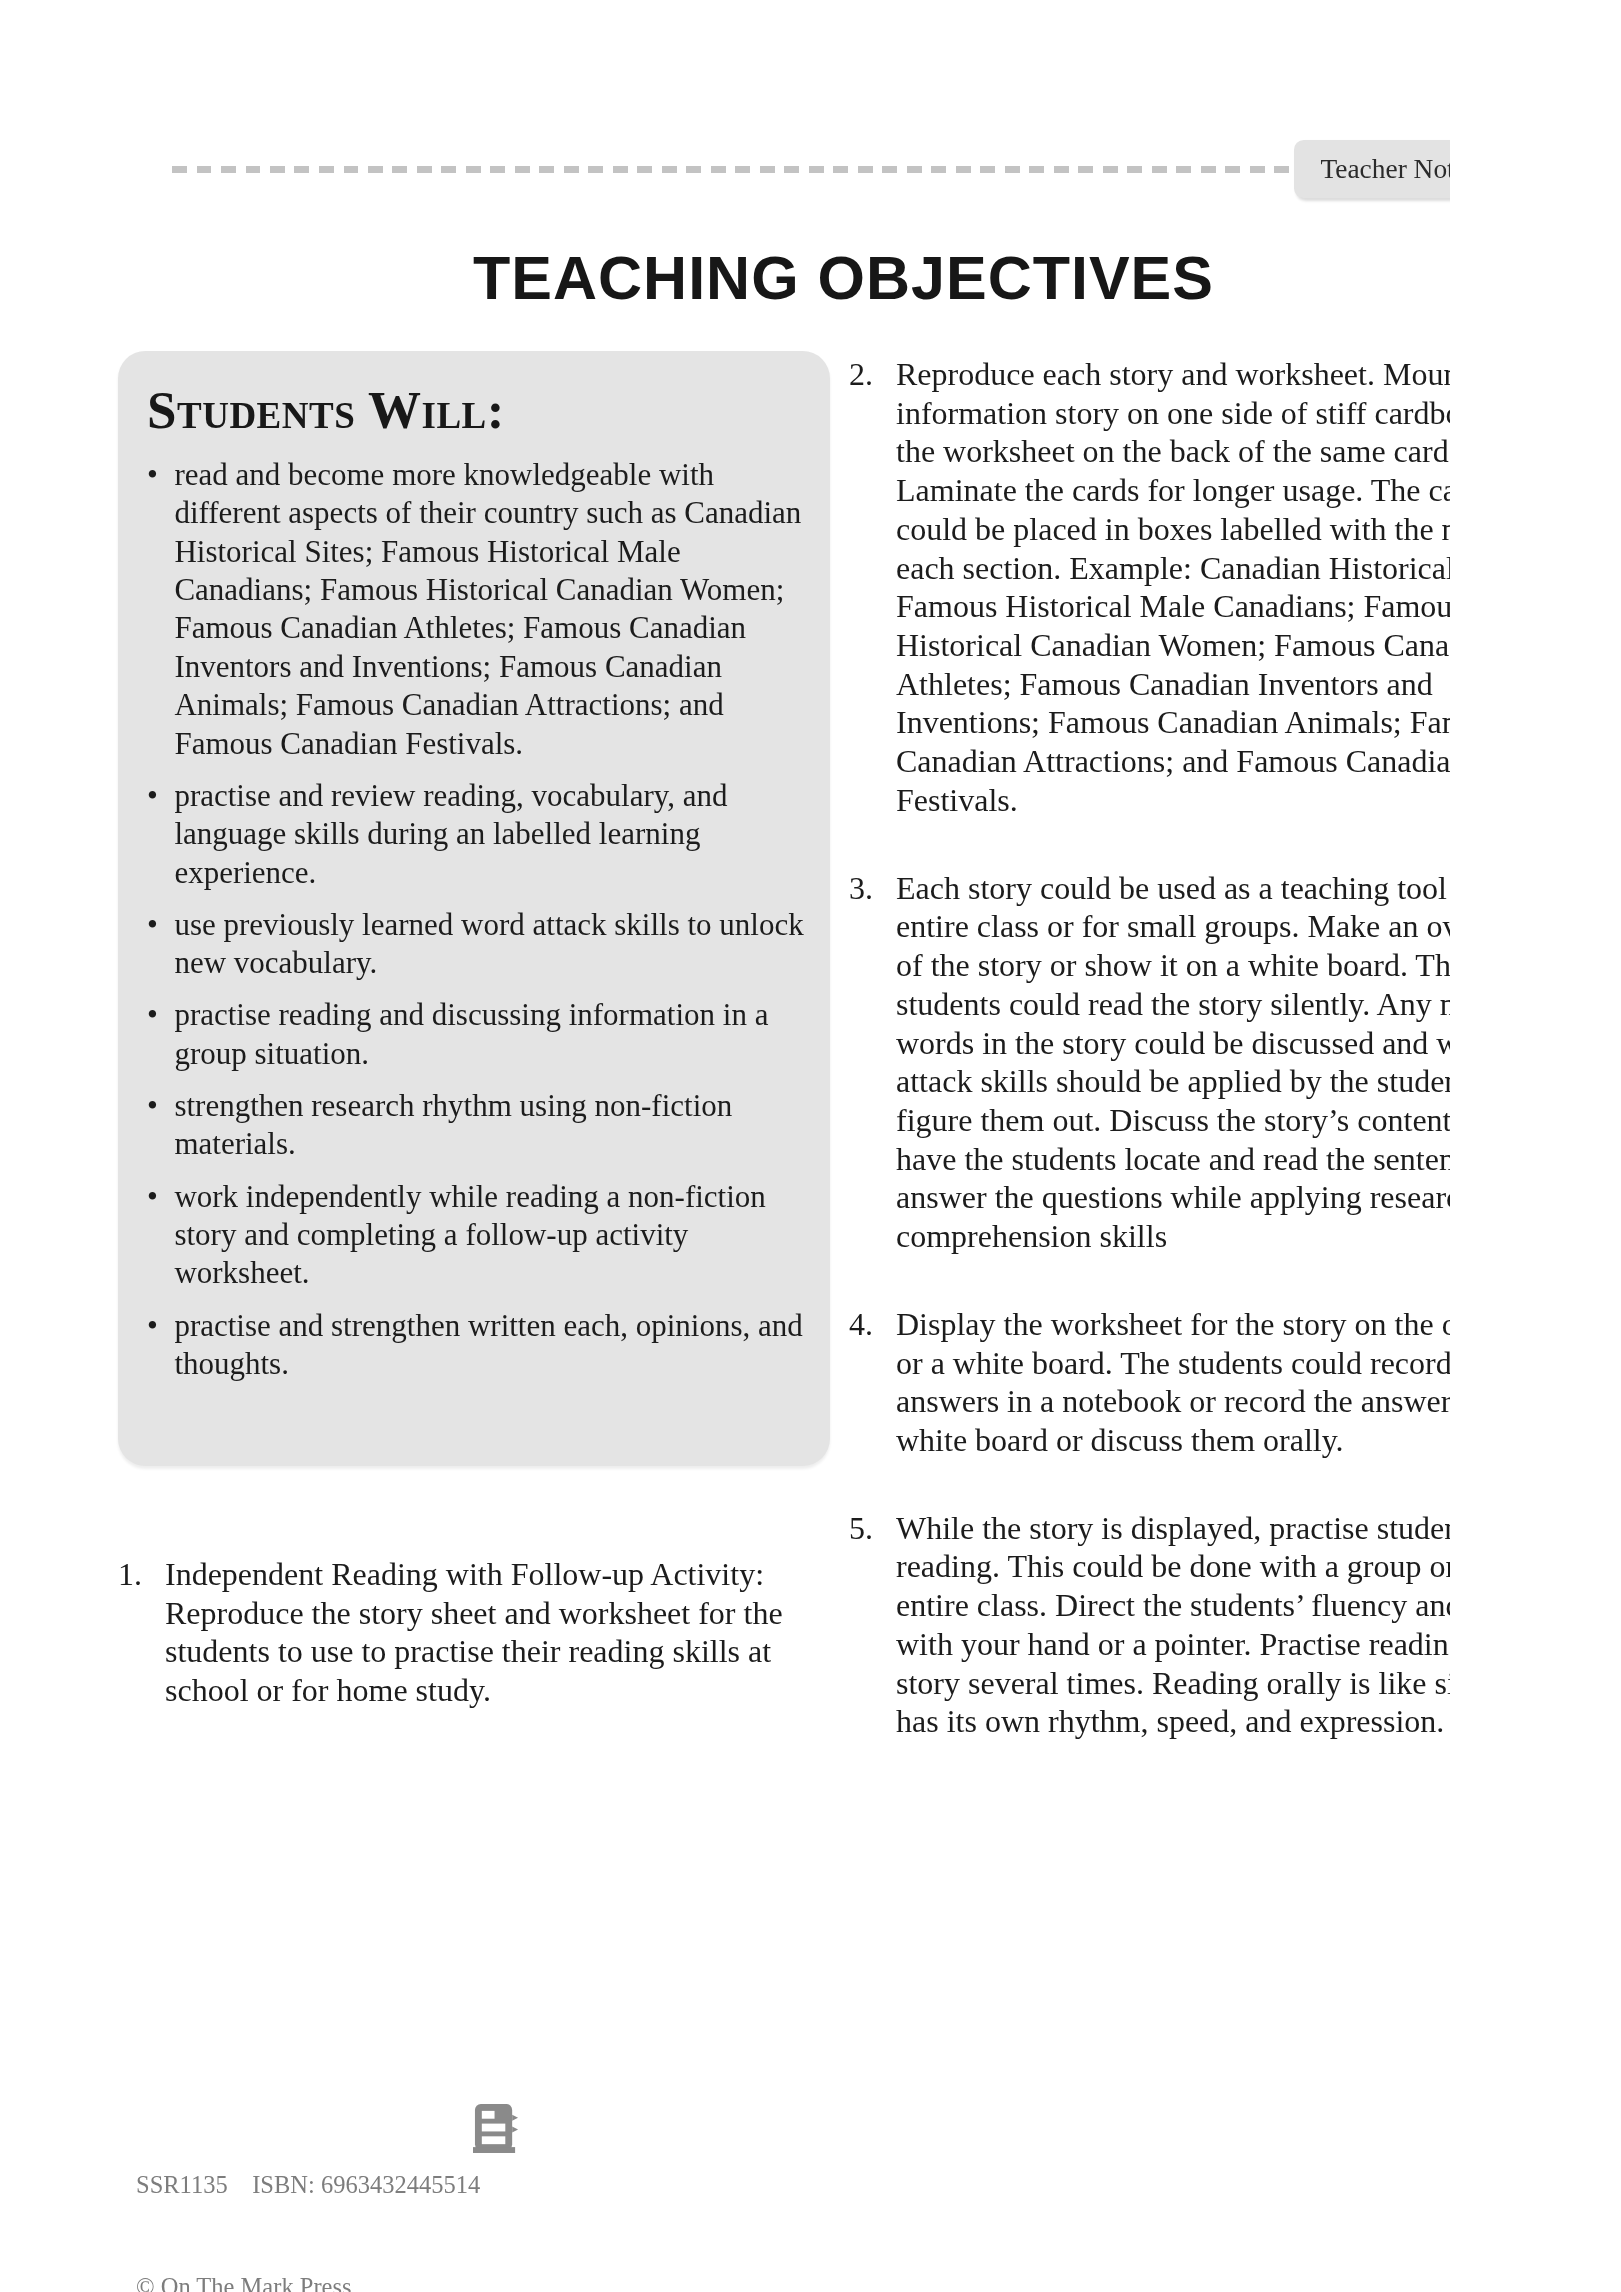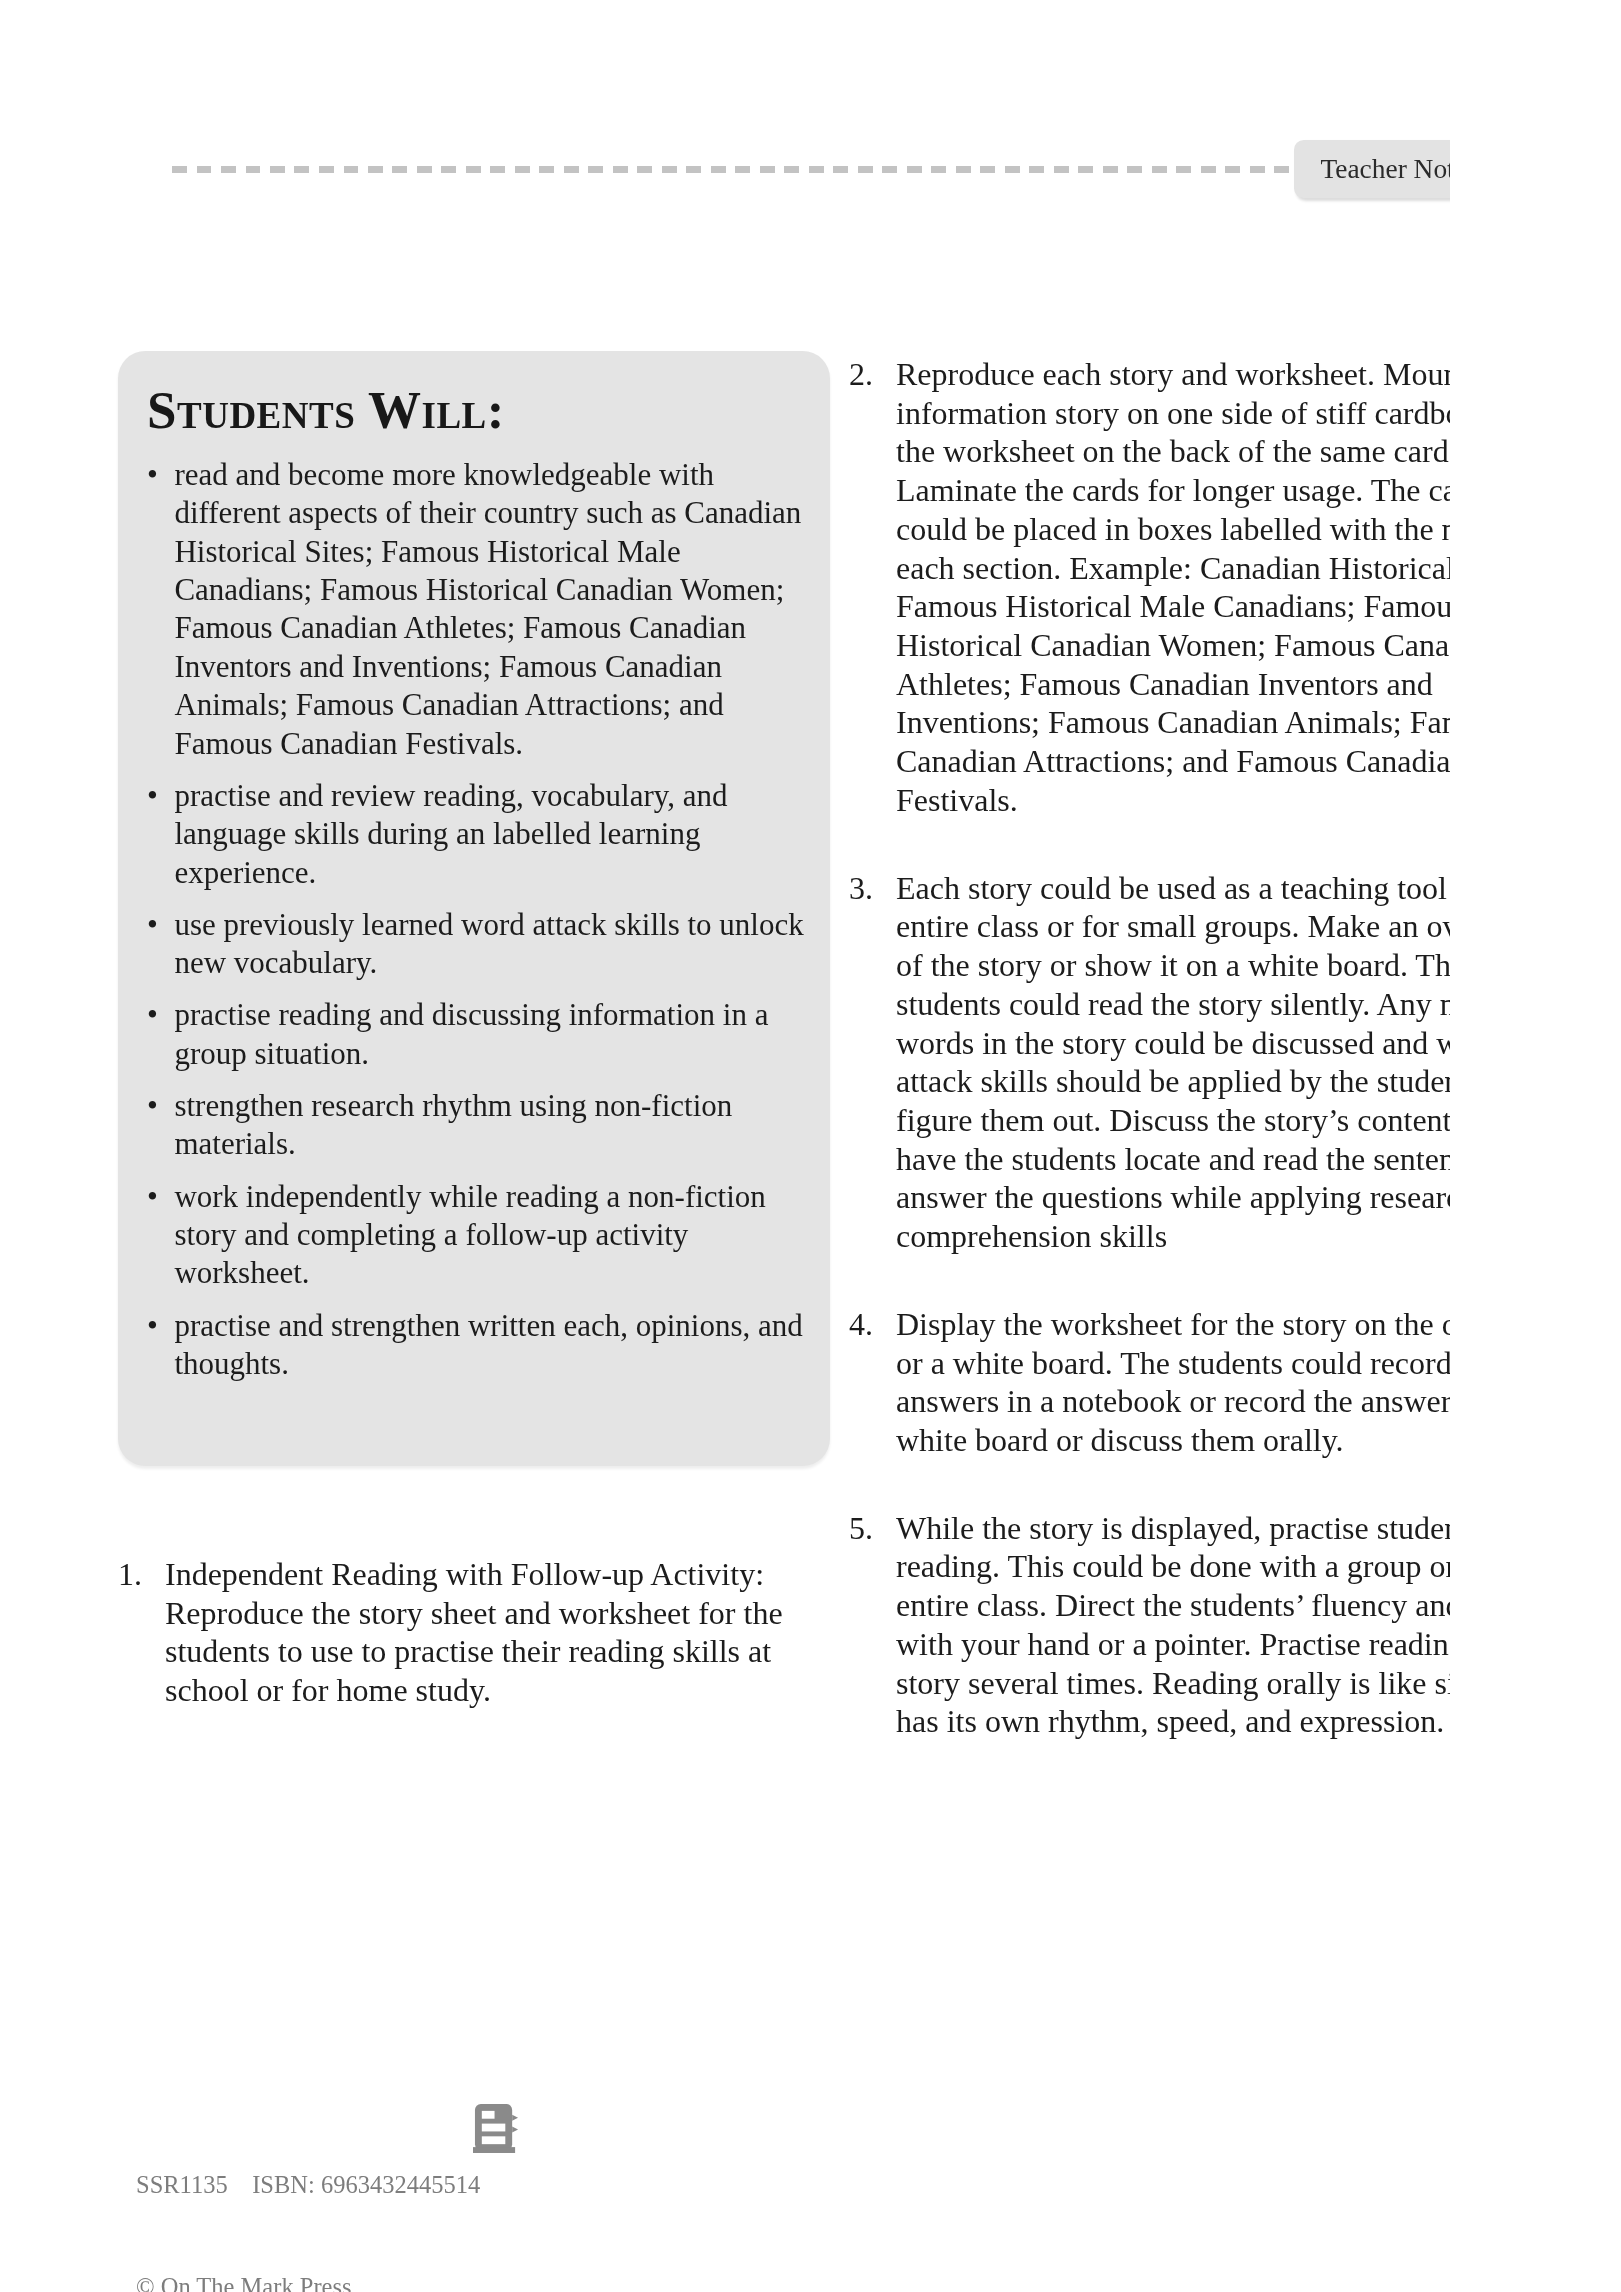--- a/index.html
+++ b/index.html
@@ -81,20 +81,21 @@
 <body>
 
 <div class="page">
 
   <div class="dash-line"></div>
 
   <div class="tag">
     <span>Teacher Notes</span>
   </div>
 
+  <h1 class="title">TEACHING OBJECTIVES</h1>
 
   <section class="box">
     <h2 class="sc-heading">Students Will:</h2>
 
     <div class="bullet-item">
       <span class="bullet-marker">•</span>
       <span class="bullet-text">read and become more knowledgeable with different aspects of their country such as Canadian Historical Sites; Famous Historical Male Canadians; Famous Historical Canadian Women; Famous Canadian Athletes; Famous Canadian Inventors and Inventions; Famous Canadian Animals; Famous Canadian Attractions; and Famous Canadian Festivals.</span>
     </div>
     <div class="bullet-item">
       <span class="bullet-marker">•</span>

